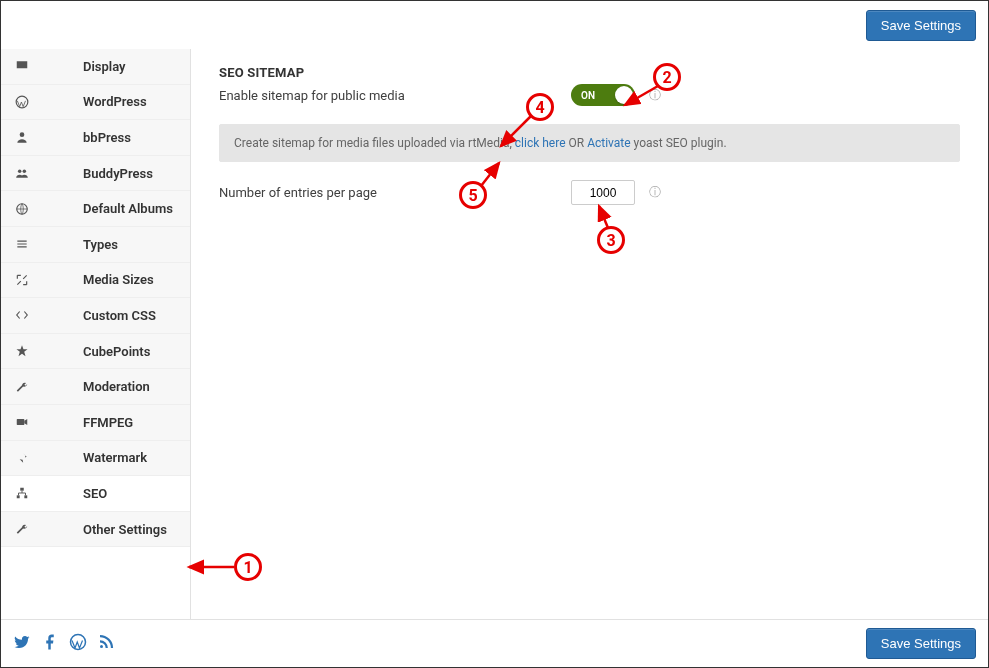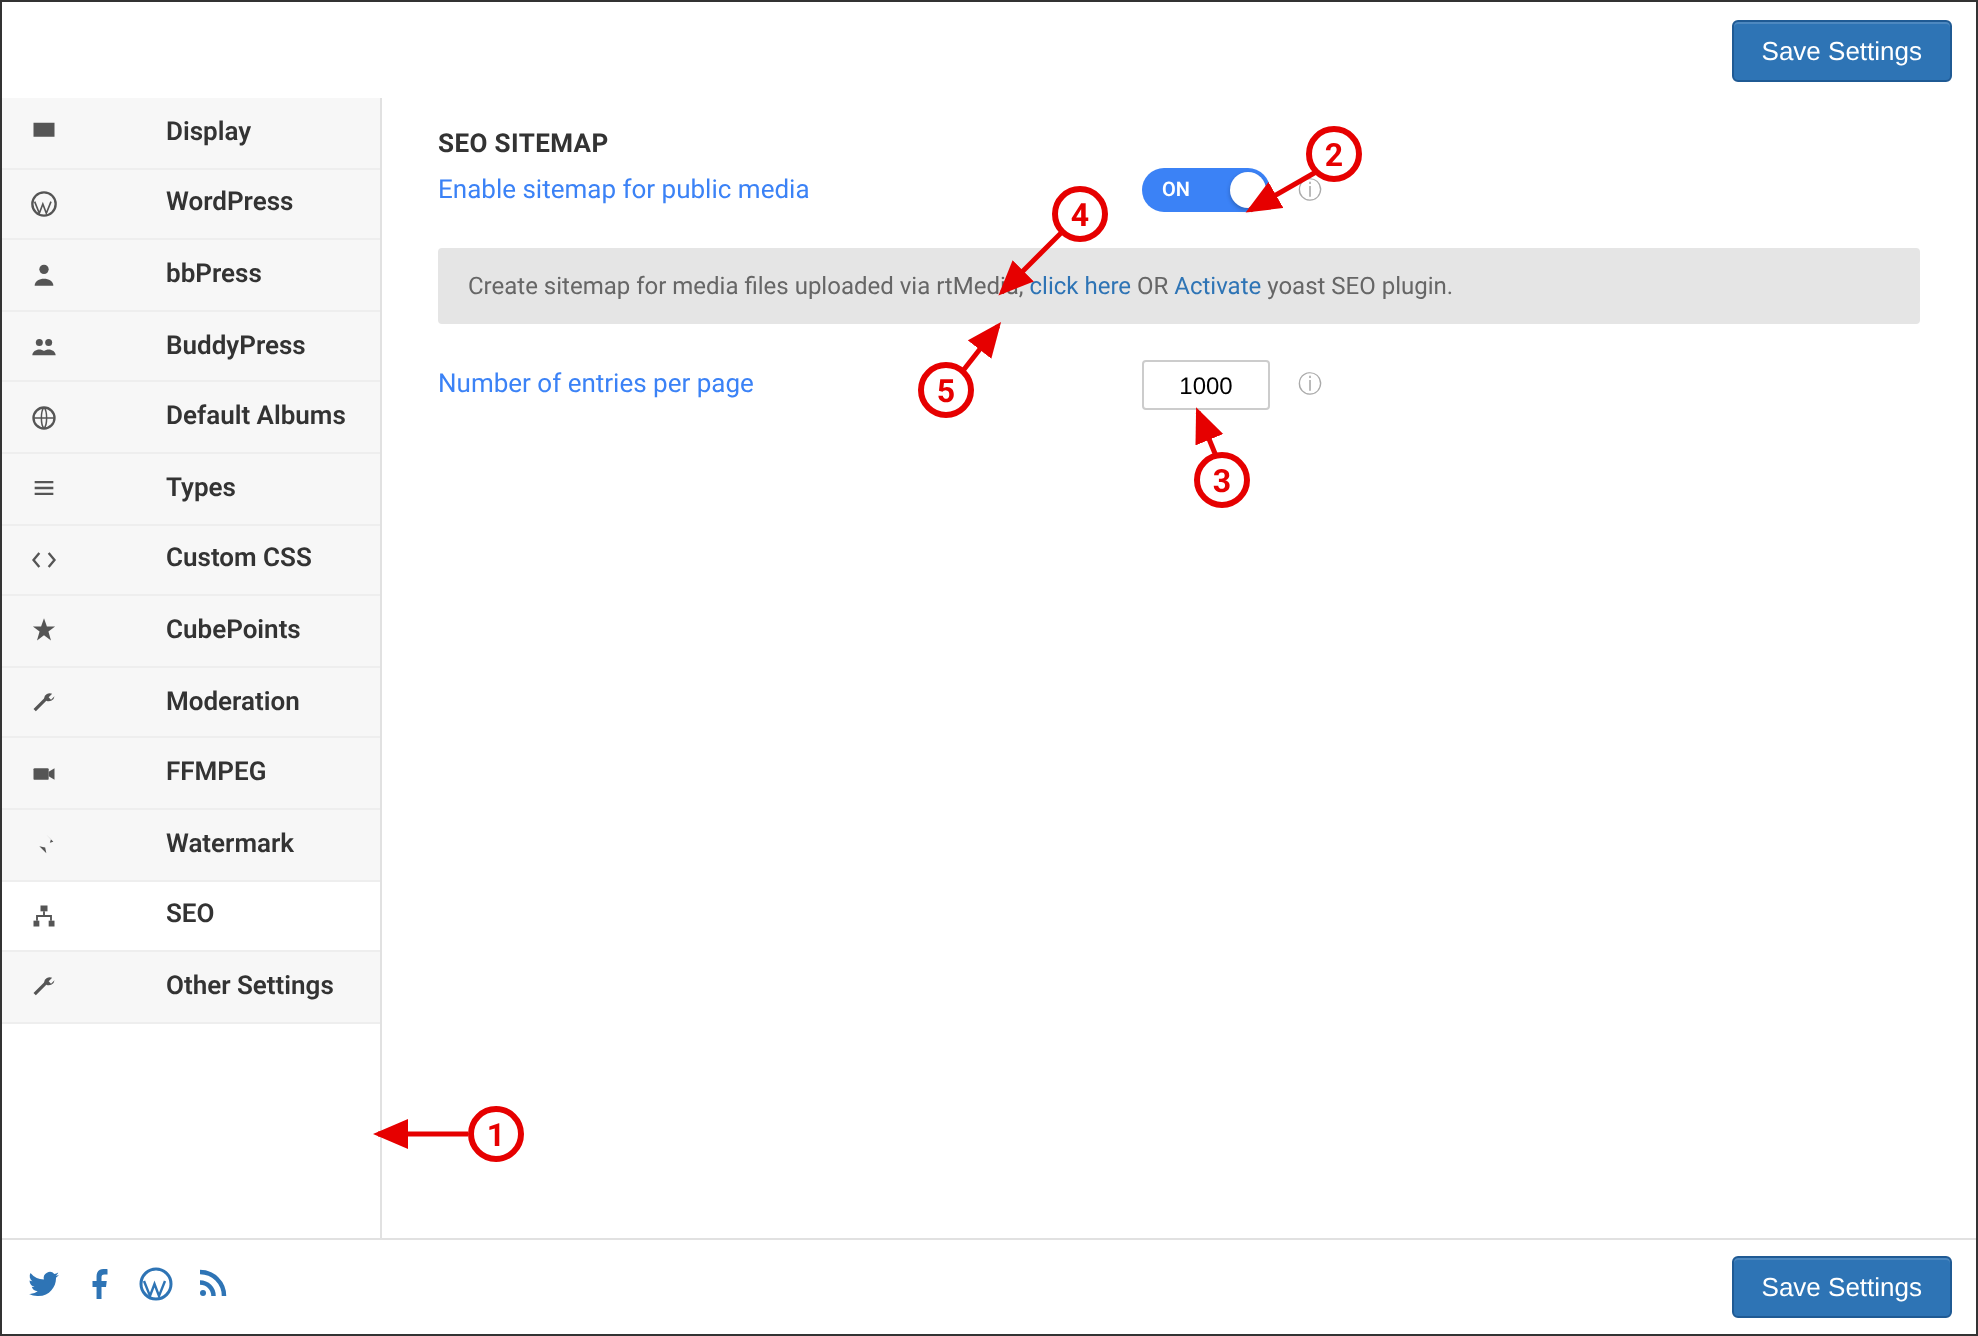--- a/index.html
+++ b/index.html
@@ -78,28 +78,28 @@
   margin-bottom: 4px;
   font-size: 13px;
 }
 .row {
   display: flex;
   align-items: center;
   margin-bottom: 18px;
 }
 .row-label {
   width: 352px;
-  color: #3b82f6;
+  color: #404040;
   font-size: 13px;
 }
 .toggle {
   width: 64px;
   height: 22px;
   border-radius: 12px;
-  background: #3b82f6;
+  background: #4d7c0f;
   position: relative;
   display: flex;
   align-items: center;
   cursor: pointer;
   color: #fff;
   font-size: 10px;
   font-weight: 600;
   padding-left: 10px;
 }
 .toggle .knob {
@@ -217,20 +217,28 @@
         </span>
       <span>Default Albums</span>
     </div>
     <div class="sidebar-item">
       <span class="icon">
           <svg viewBox="0 0 24 24">
             <path d="M4 7h16M4 12h16M4 17h16" stroke="#555" stroke-width="2"></path>
           </svg>
         </span>
       <span>Types</span>
+    </div>
+    <div class="sidebar-item">
+      <span class="icon">
+          <svg viewBox="0 0 24 24">
+            <path d="M4 4h6M4 4v6M20 20h-6M20 20v-6M4 20l6-6M20 4l-6 6" stroke="#555" stroke-width="2" fill="none"></path>
+          </svg>
+        </span>
+      <span>Media Sizes</span>
     </div>
     <div class="sidebar-item">
       <span class="icon">
           <svg viewBox="0 0 24 24">
             <path d="M8 6l-5 6 5 6M16 6l5 6-5 6" stroke="#555" stroke-width="2" fill="none"></path>
           </svg>
         </span>
       <span>Custom CSS</span>
     </div>
     <div class="sidebar-item">

